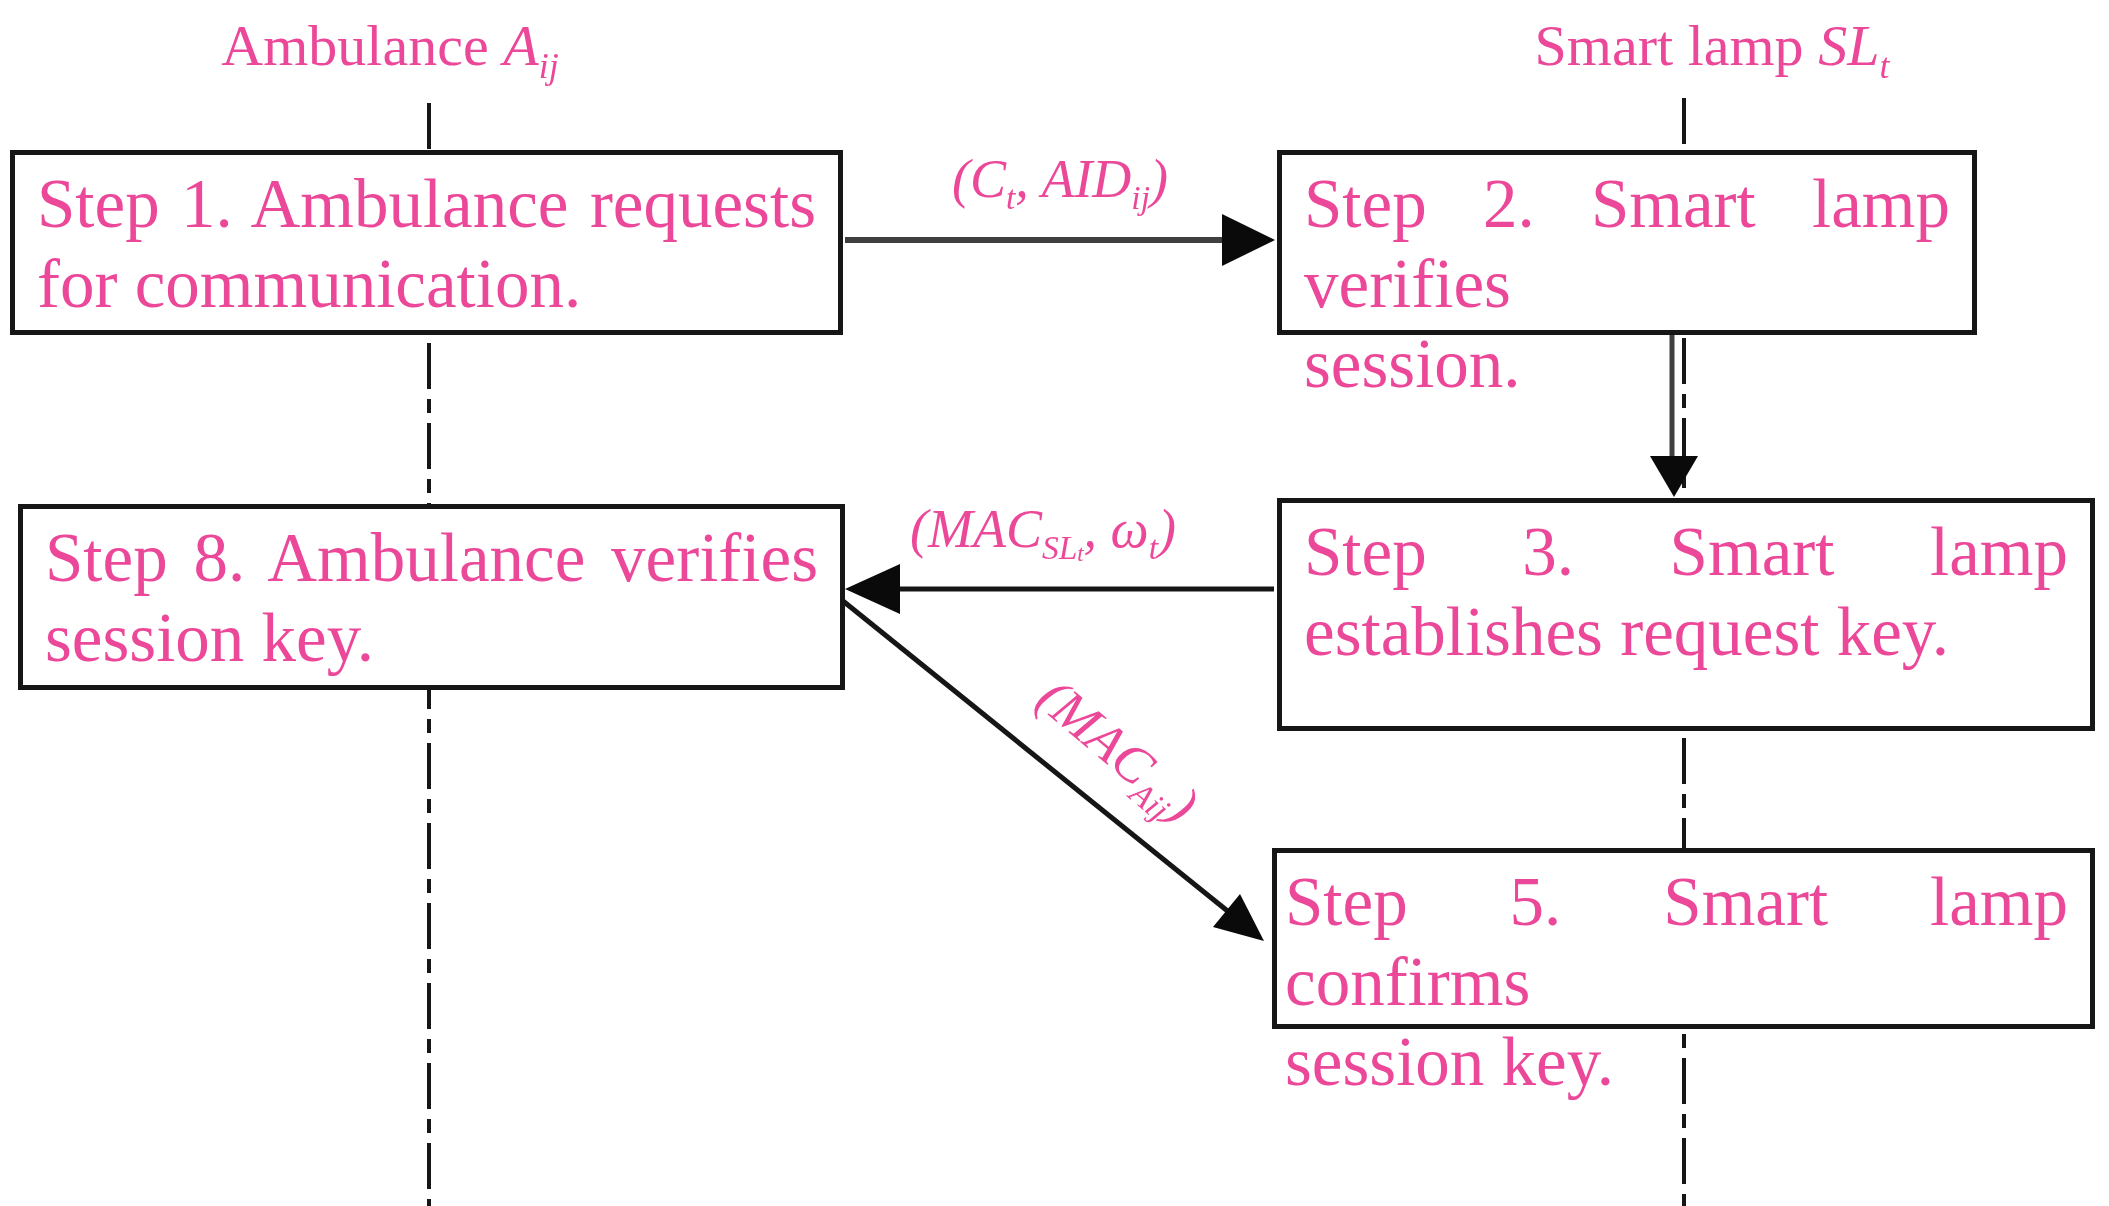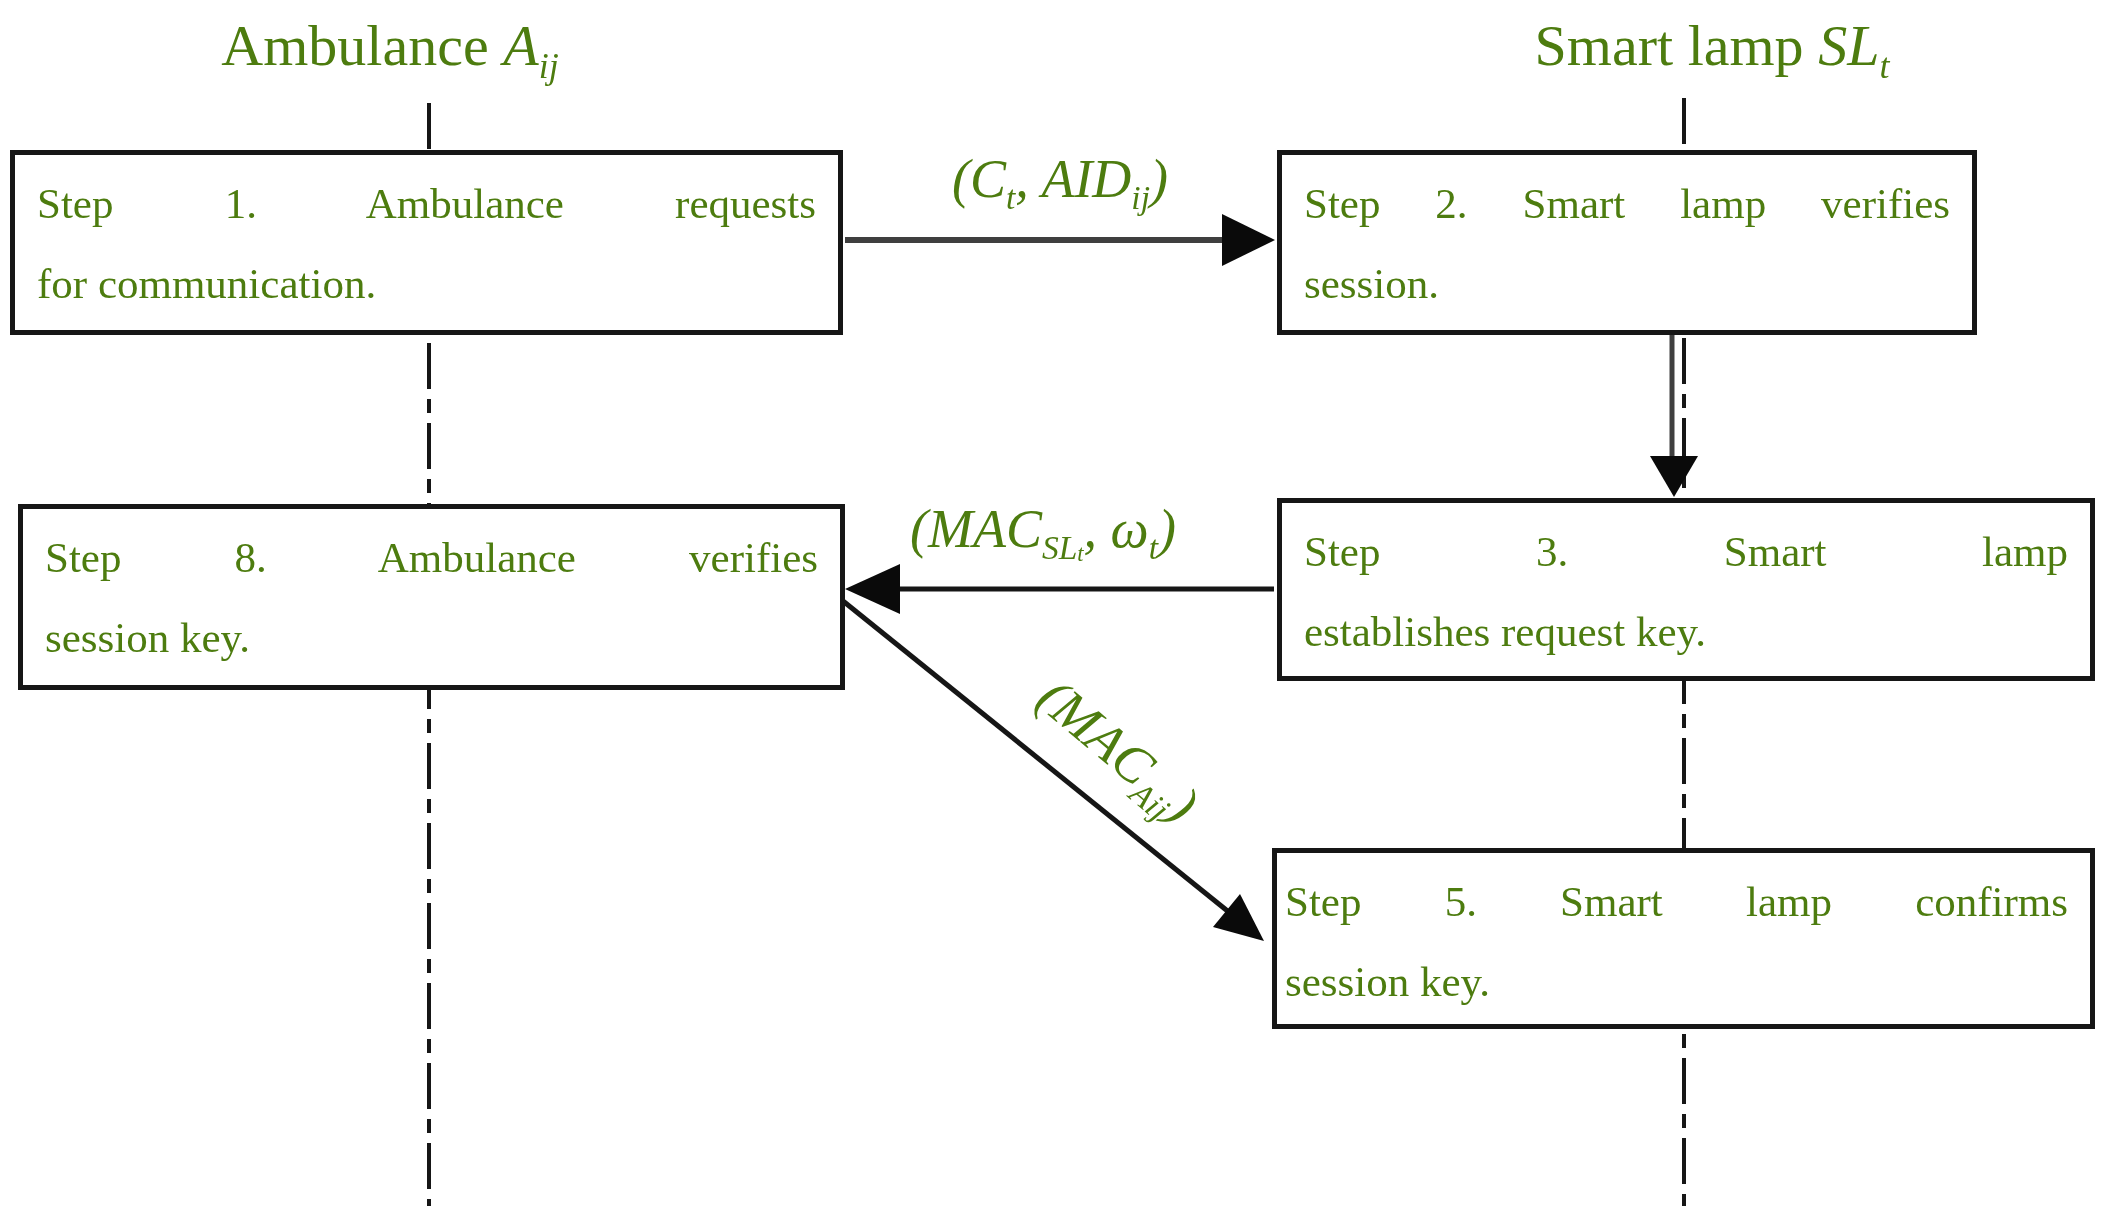--- a/index.html
+++ b/index.html
@@ -1,36 +1,36 @@
 <!DOCTYPE html>
 <html><head>
 <meta charset="utf-8">
 <style>
   html,body{margin:0;padding:0;background:#ffffff;}
   .stage{
     position:relative;
     width:2109px;height:1206px;
     background:#ffffff;
     font-family:"Liberation Serif","DejaVu Serif",serif;
-    color:#4d7c0f;
+    color:#ec4899;
     overflow:hidden;
   }
   .lines-svg{position:absolute;left:0;top:0;z-index:1;}
   .actor{
     position:absolute;z-index:3;
     font-size:58px;line-height:72px;
     text-align:center;white-space:nowrap;
   }
   .box{
     position:absolute;z-index:2;
     box-sizing:border-box;
     background:#ffffff;
     border:5px solid #161616;
     padding:9px 22px 0 22px;
-    font-size:43px;line-height:80px;
+    font-size:69px;line-height:80px;
   }
   .bline{white-space:nowrap;}
   .jl{text-align:justify;text-align-last:justify;white-space:normal;}
   .msg{
     position:absolute;z-index:3;
     font-size:54px;line-height:62px;
     text-align:center;white-space:nowrap;
   }
   .msg-diag{
     transform:rotate(40deg);
@@ -77,21 +77,21 @@
   <div class="box" style="left:10px;top:150px;width:833px;height:185px;">
     <div class="bline jl">Step 1. Ambulance requests</div>
     <div class="bline">for communication.</div>
   </div>
 
   <div class="box" style="left:1277px;top:150px;width:700px;height:185px;">
     <div class="bline jl">Step 2. Smart lamp verifies</div>
     <div class="bline">session.</div>
   </div>
 
-  <div class="box" style="left:1277px;top:498px;width:818px;height:183px;">
+  <div class="box" style="left:1277px;top:498px;width:818px;height:233px;">
     <div class="bline jl">Step 3. Smart lamp</div>
     <div class="bline">establishes request key.</div>
   </div>
 
   <div class="box" style="left:18px;top:504px;width:827px;height:186px;">
     <div class="bline jl">Step 8. Ambulance verifies</div>
     <div class="bline">session key.</div>
   </div>
 
   <div class="box" style="left:1272px;top:848px;width:823px;height:181px;padding-left:8px;">

